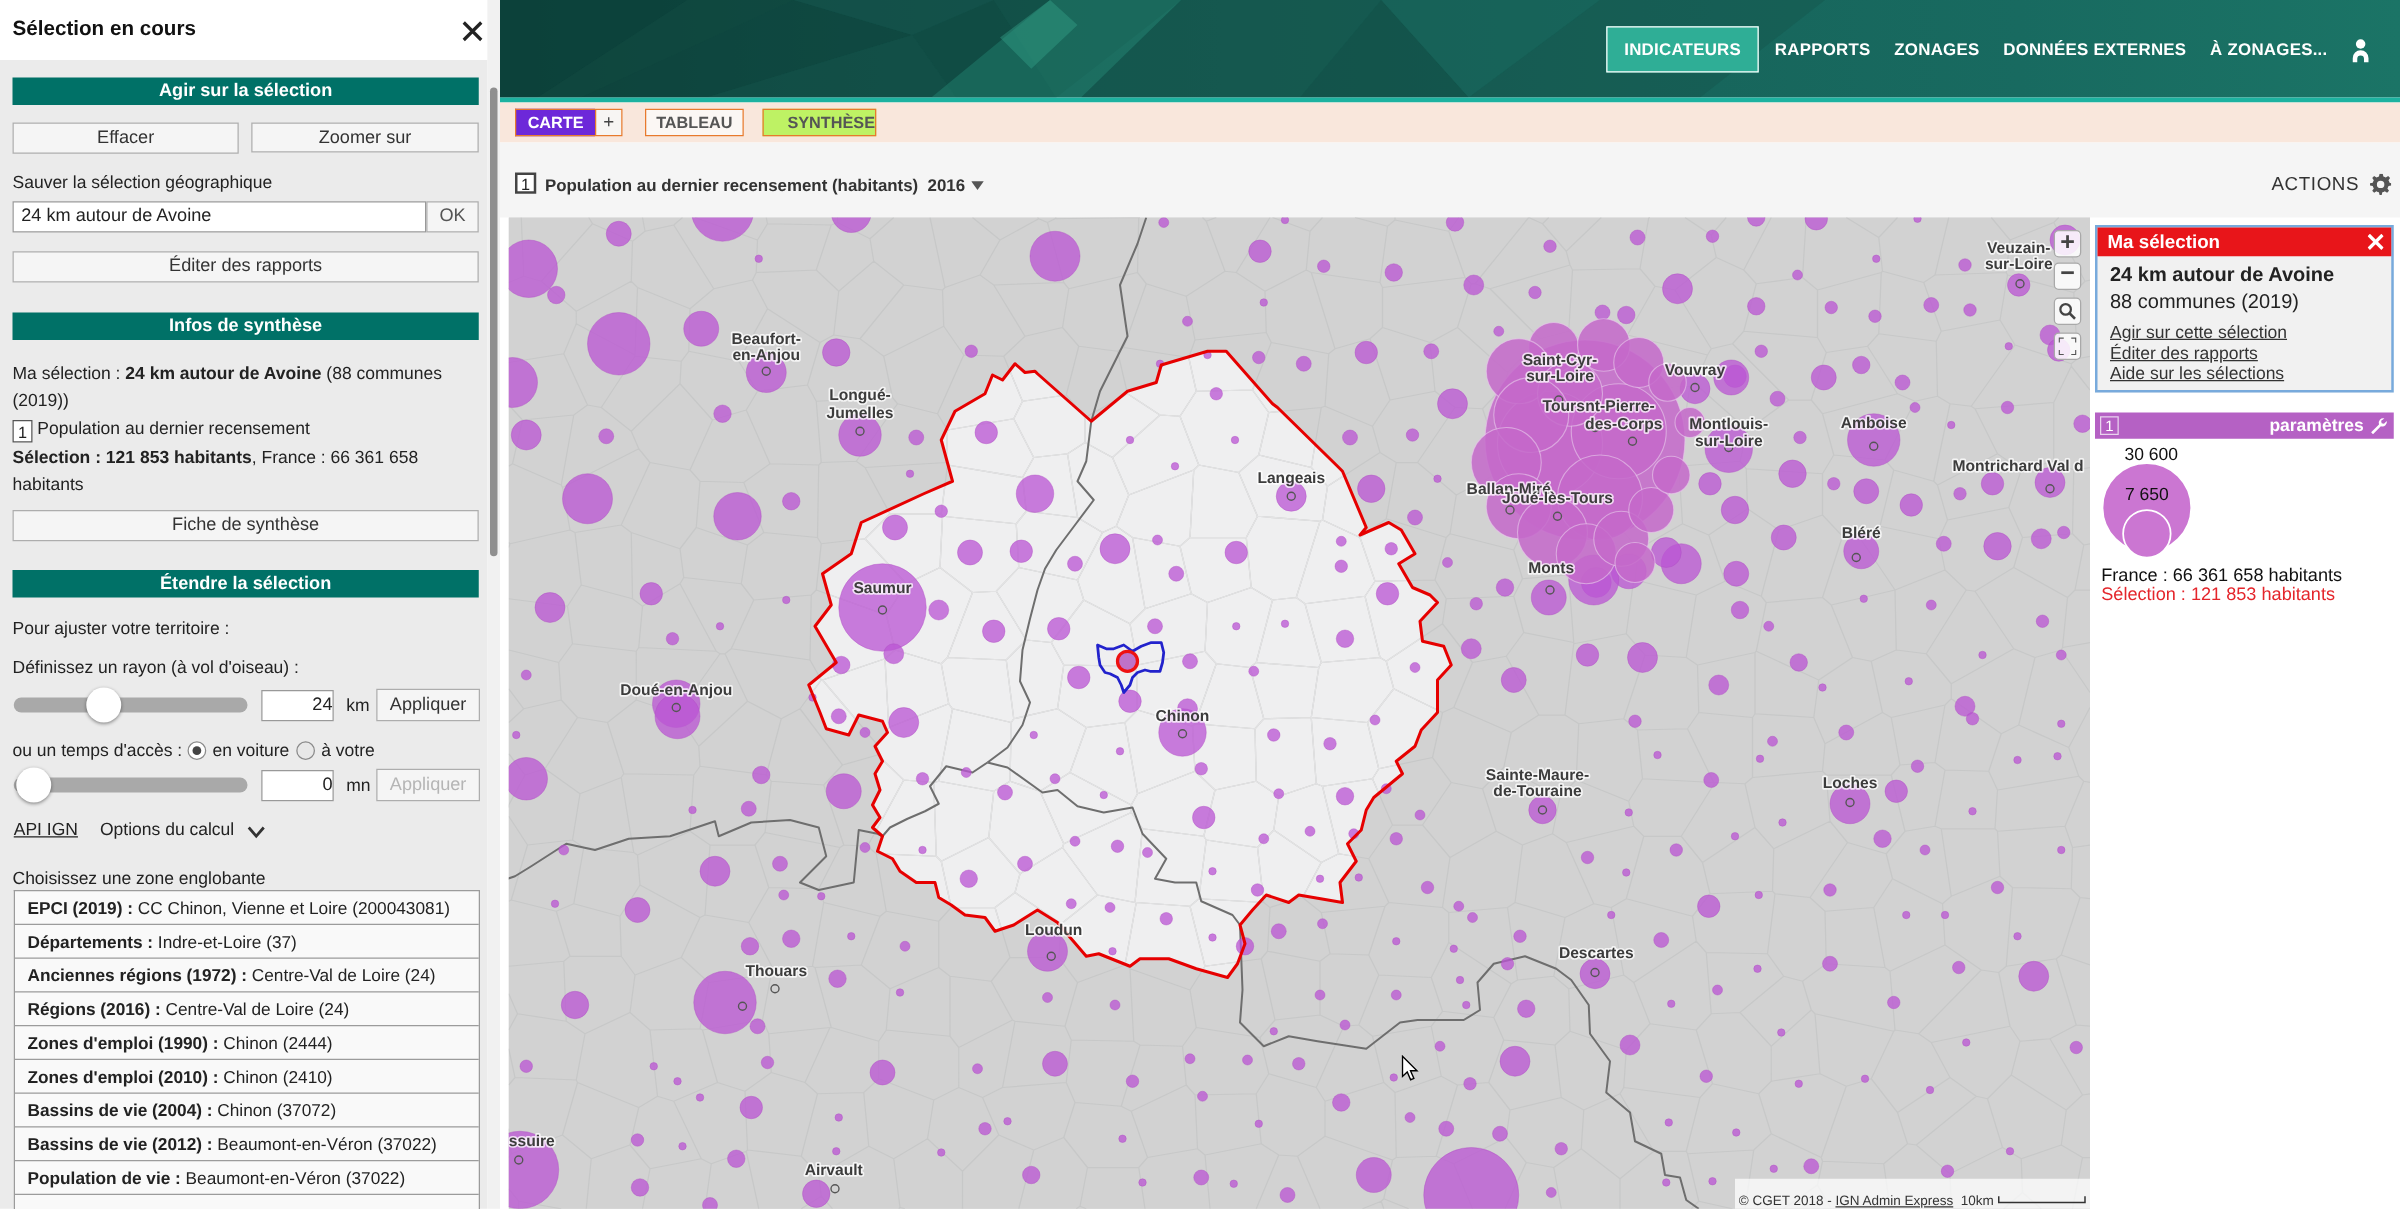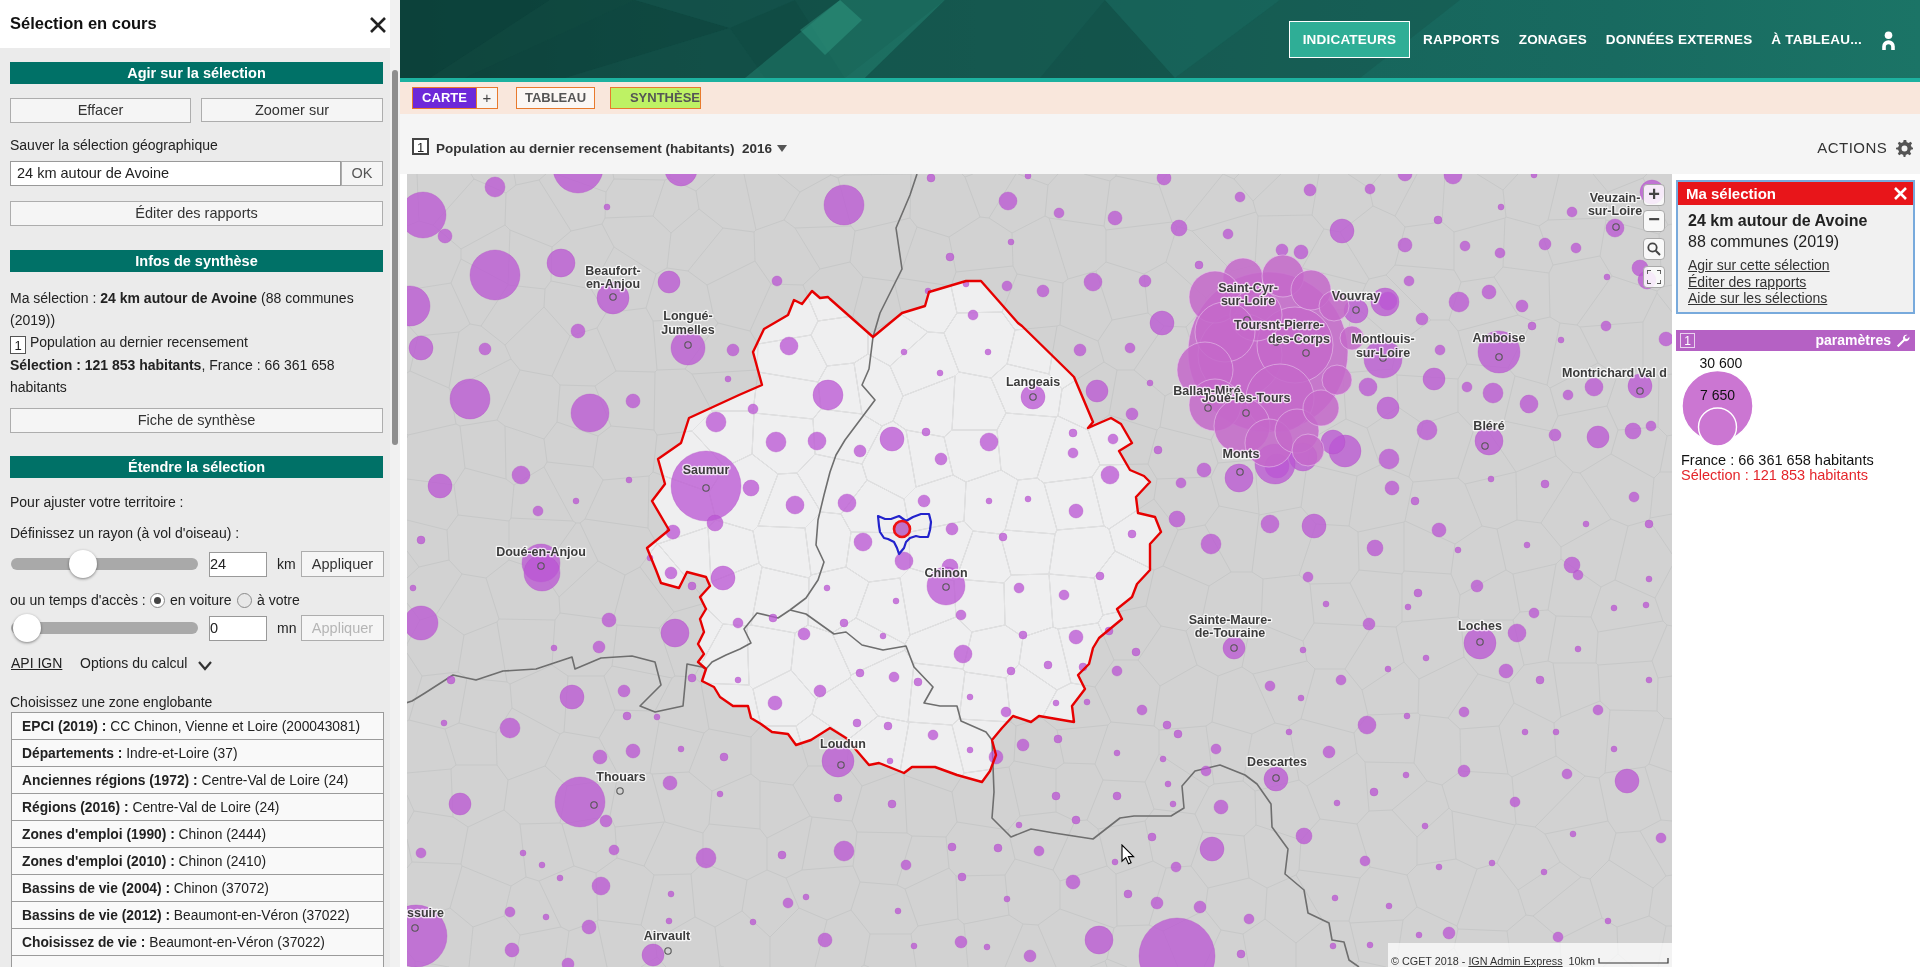--- a/index.html
+++ b/index.html
@@ -11,21 +11,21 @@
 #sbtitle{left:10px;top:14px;font-size:16.5px;font-weight:bold;color:#111}
 .tealbar{left:10px;width:373px;height:22px;background:#007167;color:#fff;font-size:14.5px;font-weight:bold;text-align:center;line-height:22px}
 .btn{background:#f5f5f5;border:1px solid #adadad;color:#333;font-size:14.5px;text-align:center;font-family:"Liberation Sans",sans-serif}
 .lbl{font-size:14px;color:#222}
 #selinput{left:10px;top:161px;width:331px;height:25px;background:#fff;border:1px solid #999;font-size:14.5px;color:#222;padding-left:6px;line-height:23px}
 #okbtn{left:341px;top:161px;width:42px;height:25px;line-height:23px;color:#555}
 #para{left:10px;top:287px;width:368px;font-size:14px;color:#222;line-height:22px}
 .numbox{display:inline-block;width:16px;height:18px;border:1px solid #555;background:#fff;text-align:center;font-size:13px;line-height:18px;vertical-align:-3px}
 .track{height:12px;background:#a9a9a9;border-radius:6px}
 .thumb{width:28px;height:28px;background:#fff;border-radius:50%;box-shadow:0 1px 3px rgba(0,0,0,0.45)}
-.sinput{width:58px;height:25px;background:#fff;border:1px solid #999;font-size:14.5px;color:#222;text-align:left;line-height:23px}
+.sinput{width:58px;height:25px;background:#fff;border:1px solid #999;font-size:14.5px;color:#222;text-align:right;line-height:23px}
 .radio{width:15px;height:15px;border:1px solid #8a8a8a;border-radius:50%;background:#fff}
 .radio .dot{position:absolute;left:3px;top:3px;width:7px;height:7px;border-radius:50%;background:#444}
 #ztable{left:11px;top:712px;width:373px;border:1px solid #9b9b9b;border-bottom:none;background:#f9f9f9}
 #ztable .row{height:27px;border-bottom:1px solid #9b9b9b;font-size:13.8px;color:#222;line-height:27px;padding-left:10px;white-space:nowrap;overflow:hidden}
 #sbscroll{left:390px;top:0;width:10px;height:967px;background:#f1f1f1}
 #sbthumb{left:392px;top:70px;width:6px;height:375px;background:#8f8f8f;border-radius:3px}
 
 #navbar{left:400px;top:0;width:1520px;height:78px;background:linear-gradient(90deg,#113f39 0%,#14524a 18%,#175c53 38%,#17655b 60%,#186a60 80%,#1b7466 100%)}
 #navline{left:400px;top:78px;width:1520px;height:4px;background:#1db2a0}
 #nav{position:absolute;right:24px;top:0;height:78px;display:flex;align-items:center;color:#fff;font-size:13.5px;font-weight:bold;letter-spacing:0.2px;white-space:nowrap}
@@ -102,21 +102,21 @@
   <div class="lbl abs" style="left:10px;top:694px">Choisissez une zone englobante</div>
   <div id="ztable" class="abs">
     <div class="row"><b>EPCI (2019) :</b> CC Chinon, Vienne et Loire (200043081)</div>
     <div class="row"><b>Départements :</b> Indre-et-Loire (37)</div>
     <div class="row"><b>Anciennes régions (1972) :</b> Centre-Val de Loire (24)</div>
     <div class="row"><b>Régions (2016) :</b> Centre-Val de Loire (24)</div>
     <div class="row"><b>Zones d'emploi (1990) :</b> Chinon (2444)</div>
     <div class="row"><b>Zones d'emploi (2010) :</b> Chinon (2410)</div>
     <div class="row"><b>Bassins de vie (2004) :</b> Chinon (37072)</div>
     <div class="row"><b>Bassins de vie (2012) :</b> Beaumont-en-Véron (37022)</div>
-    <div class="row"><b>Choisissez de vie :</b> Beaumont-en-Véron (37022)</div>
+    <div class="row"><b>Population de vie :</b> Beaumont-en-Véron (37022)</div>
     <div class="row"></div>
   </div>
   <div id="sbscroll" class="abs"></div>
   <div id="sbthumb" class="abs"></div>
 </div>
 
 <div id="navbar" class="abs">
   <svg width="1520" height="78" style="position:absolute;left:0;top:0">
     <polygon points="0,0 150,0 30,78 0,78" fill="#0c423b" opacity="0.85"></polygon>
     <polygon points="150,0 235,0 65,78 30,78" fill="#0f473f" opacity="0.8"></polygon>
@@ -130,21 +130,21 @@
     <polygon points="545,0 705,0 640,78 465,78" fill="#14564d" opacity="0.65"></polygon>
     <polygon points="705,0 775,78 640,78" fill="#114c44" opacity="0.6"></polygon>
     <polygon points="705,0 880,0 775,78" fill="#17645a" opacity="0.5"></polygon>
     <polygon points="880,0 1060,0 960,78 775,78" fill="#135149" opacity="0.35"></polygon>
   </svg>
   <div id="nav">
     <span id="indic">INDICATEURS</span>
     <span class="it rap">RAPPORTS</span>
     <span class="it">ZONAGES</span>
     <span class="it">DONNÉES EXTERNES</span>
-    <span class="it">À TABLEAU...</span>
+    <span class="it">À ZONAGES...</span>
     <svg class="it" width="15" height="19" viewBox="0 0 15 19" style="margin-top:3px">
         <circle cx="7.5" cy="4.2" r="3.8" fill="#fff"></circle>
         <path d="M1.2,19 L1.2,15.5 A6.3,6.3 0 0 1 13.8,15.5 L13.8,19 L10.2,19 L10.2,16 A2.7,2.7 0 0 0 4.8,16 L4.8,19 Z" fill="#fff"></path>
       </svg>
   </div>
 </div>
 <div id="navline" class="abs"></div>
 <div id="tabs" class="abs">
   <div id="tcarte" class="tab">CARTE</div>
   <div id="tplus" class="tab">+</div>

